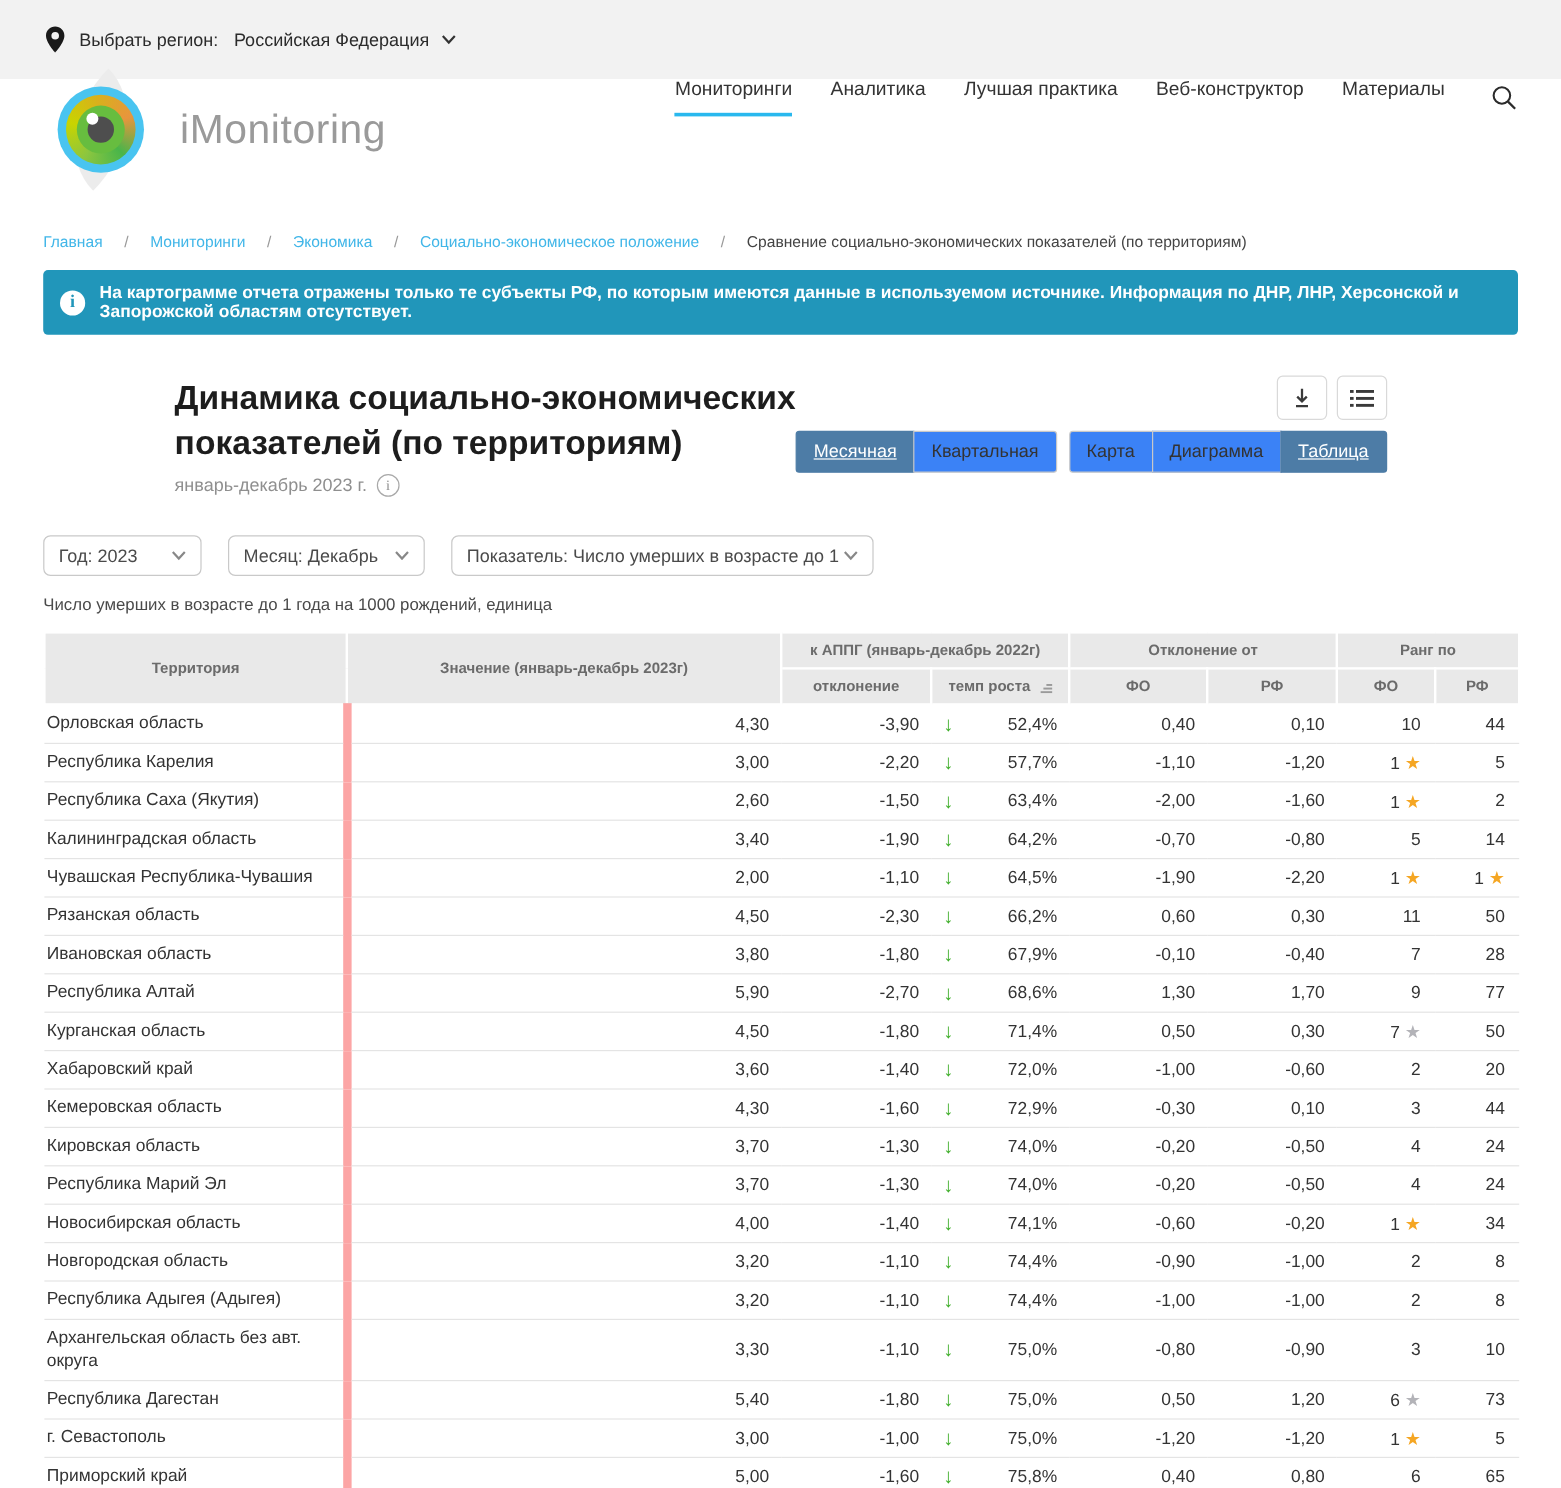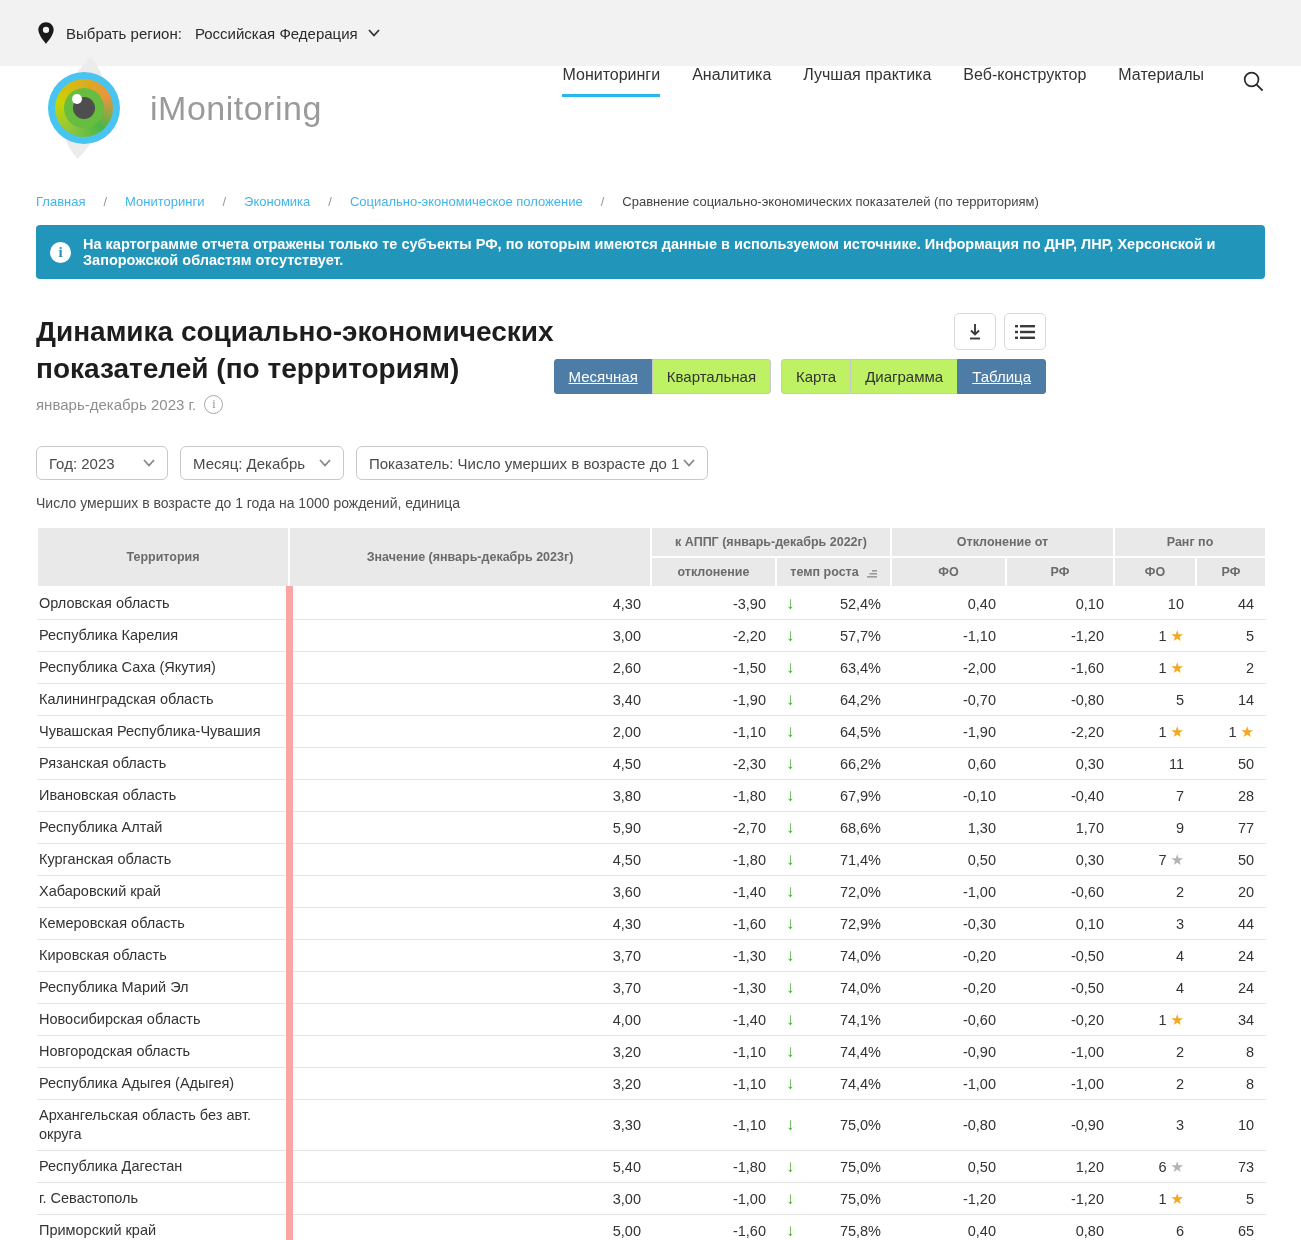--- a/index.html
+++ b/index.html
@@ -49,39 +49,39 @@
   .breadcrumbs .current { color:#444; }
 
   
   .banner { margin-top:16px; background:#2196ba; border-radius:4px; padding:11px 14px;
     display:flex; align-items:center; gap:12px; }
   .banner-icon { flex:0 0 auto; width:21px; height:21px; border-radius:50%; background:#fff; color:#2196ba;
     font-weight:bold; font-size:15px; display:flex; align-items:center; justify-content:center; font-family:"Liberation Serif", serif; }
   .banner-text { color:#fff; font-size:14.5px; font-weight:600; }
 
   
-  .title-row { margin-top:34px; display:flex; justify-content:flex-start; align-items:flex-start; }
+  .title-row { margin-top:34px; display:flex; justify-content:center; align-items:flex-start; }
   h1 { font-size:28px; line-height:37px; color:#1d1d1d; font-weight:bold; }
   .subtitle { margin-top:8px; display:flex; align-items:center; gap:8px; color:#8f8f8f; font-size:15px; }
   .info-circle { width:19px; height:19px; border-radius:50%; border:1.5px solid #a9a9a9; color:#8f8f8f;
     font-size:12px; display:flex; align-items:center; justify-content:center; font-family:"Liberation Serif", serif; cursor:pointer; }
   .controls { display:flex; flex-direction:column; align-items:flex-end; gap:9px; }
   .icon-row { display:flex; gap:8px; }
   .icon-btn { width:42px; height:37px; border:1px solid #d9d9d9; border-radius:5px; background:#fff;
     display:flex; align-items:center; justify-content:center; cursor:pointer; }
   .tabs-row { display:flex; gap:10px; }
   .tab-group { display:flex; }
-  .tab { border:1px solid #c8c8c8; background:#bef264; color:#333; font-size:15px; padding:8px 14px;
+  .tab { border:1px solid #c8c8c8; background:#3b82f6; color:#333; font-size:15px; padding:8px 14px;
     cursor:pointer; margin-left:-1px; font-family:"Liberation Sans", sans-serif; }
   .tab:first-child { border-radius:3px 0 0 3px; margin-left:0; }
   .tab:last-child { border-radius:0 3px 3px 0; }
   .tab.active { background:#4d7ca6; border-color:#4d7ca6; color:#ffffff;text-decoration:underline; }
 
   
-  .filters { margin-top:32px; display:flex; gap:12px; }
+  .filters { margin-top:32px; display:flex; gap:22px; }
   .select { border:1px solid #c9c9c9; border-radius:6px; height:34px; padding:0 12px;
     display:flex; align-items:center; justify-content:space-between; font-size:15px; color:#4a4a4a; cursor:pointer; background:#fff; }
   .select.w-year { width:132px; }
   .select.w-month { width:164px; }
   .select.w-ind { width:352px; }
   .filter-desc { margin-top:15px; font-size:14px; color:#4a4a4a; }
 
   
   table { margin-top:15px; width:1229px; border-collapse:collapse; table-layout:fixed; }
   thead th { background:#e9e9e9; color:#6b6b6b; font-size:12.5px; font-weight:bold;

